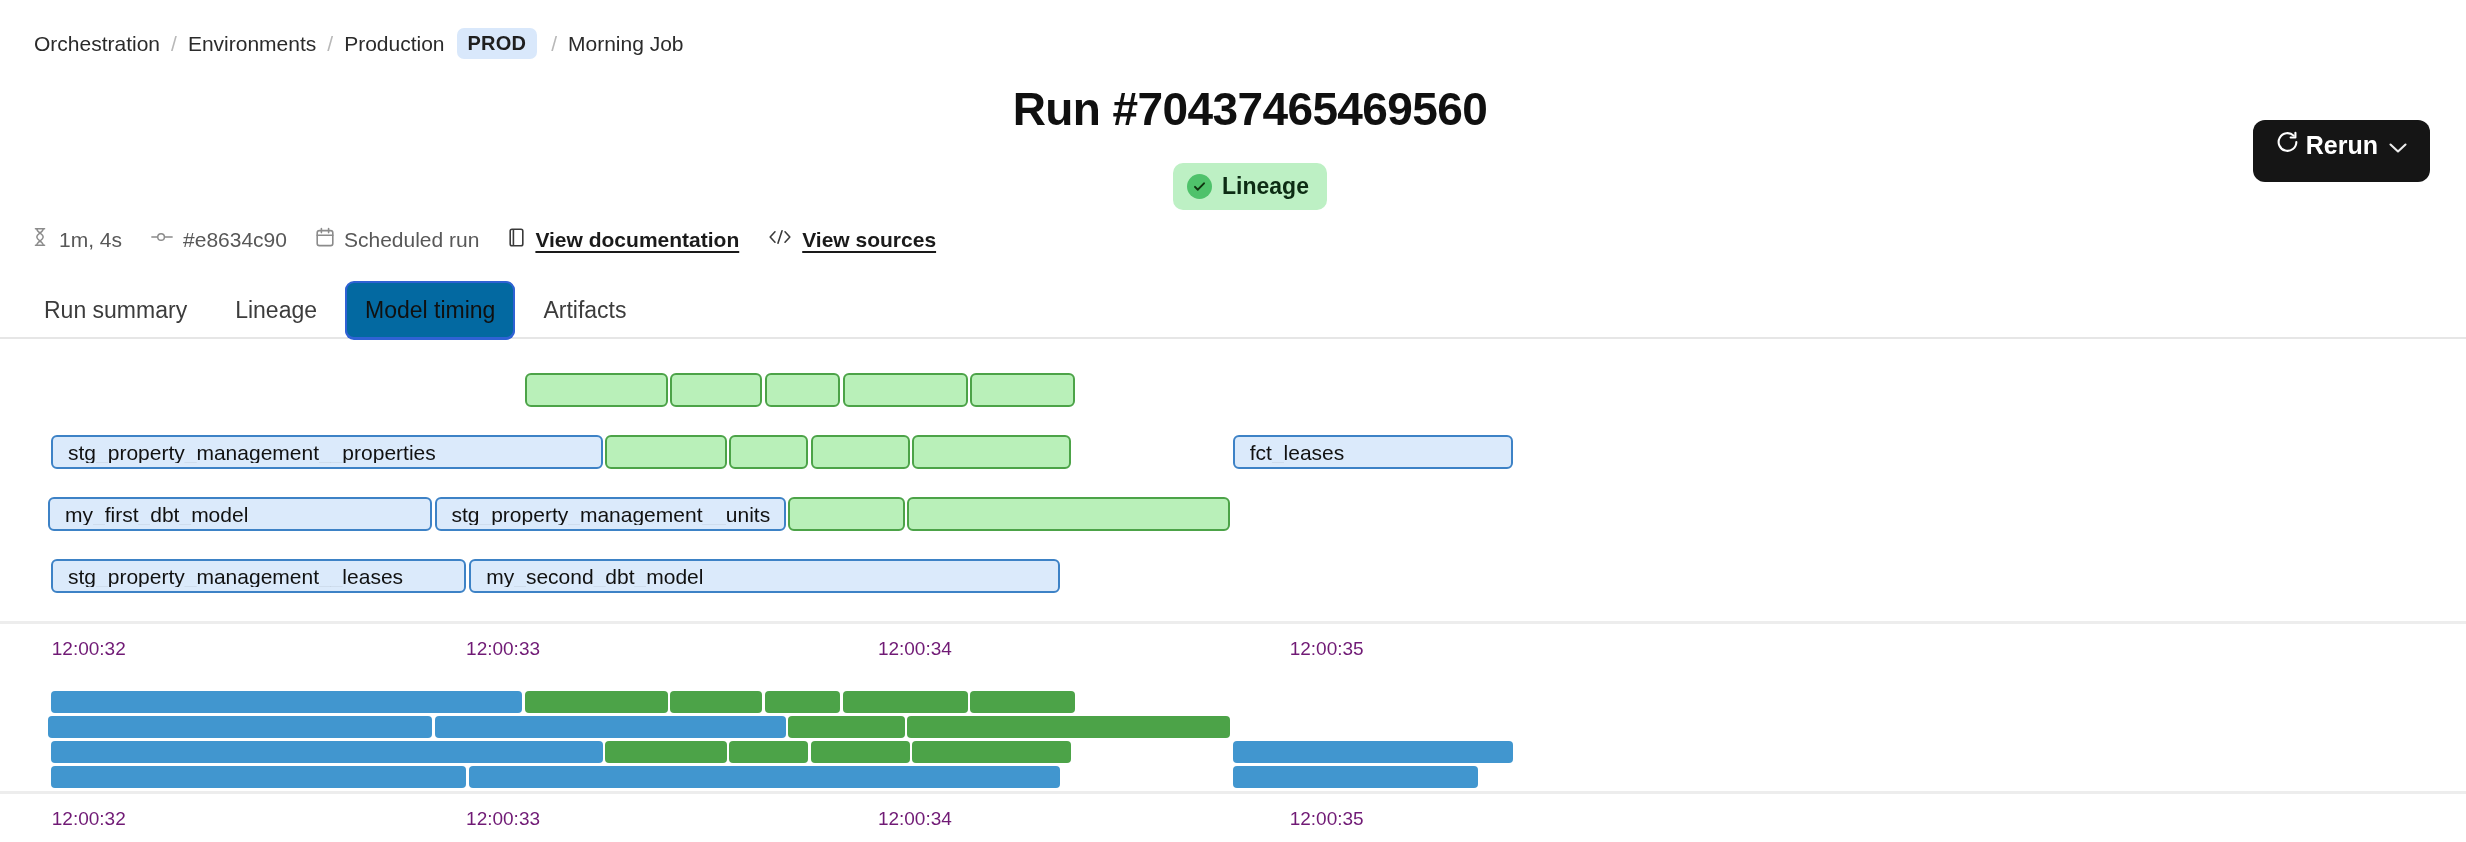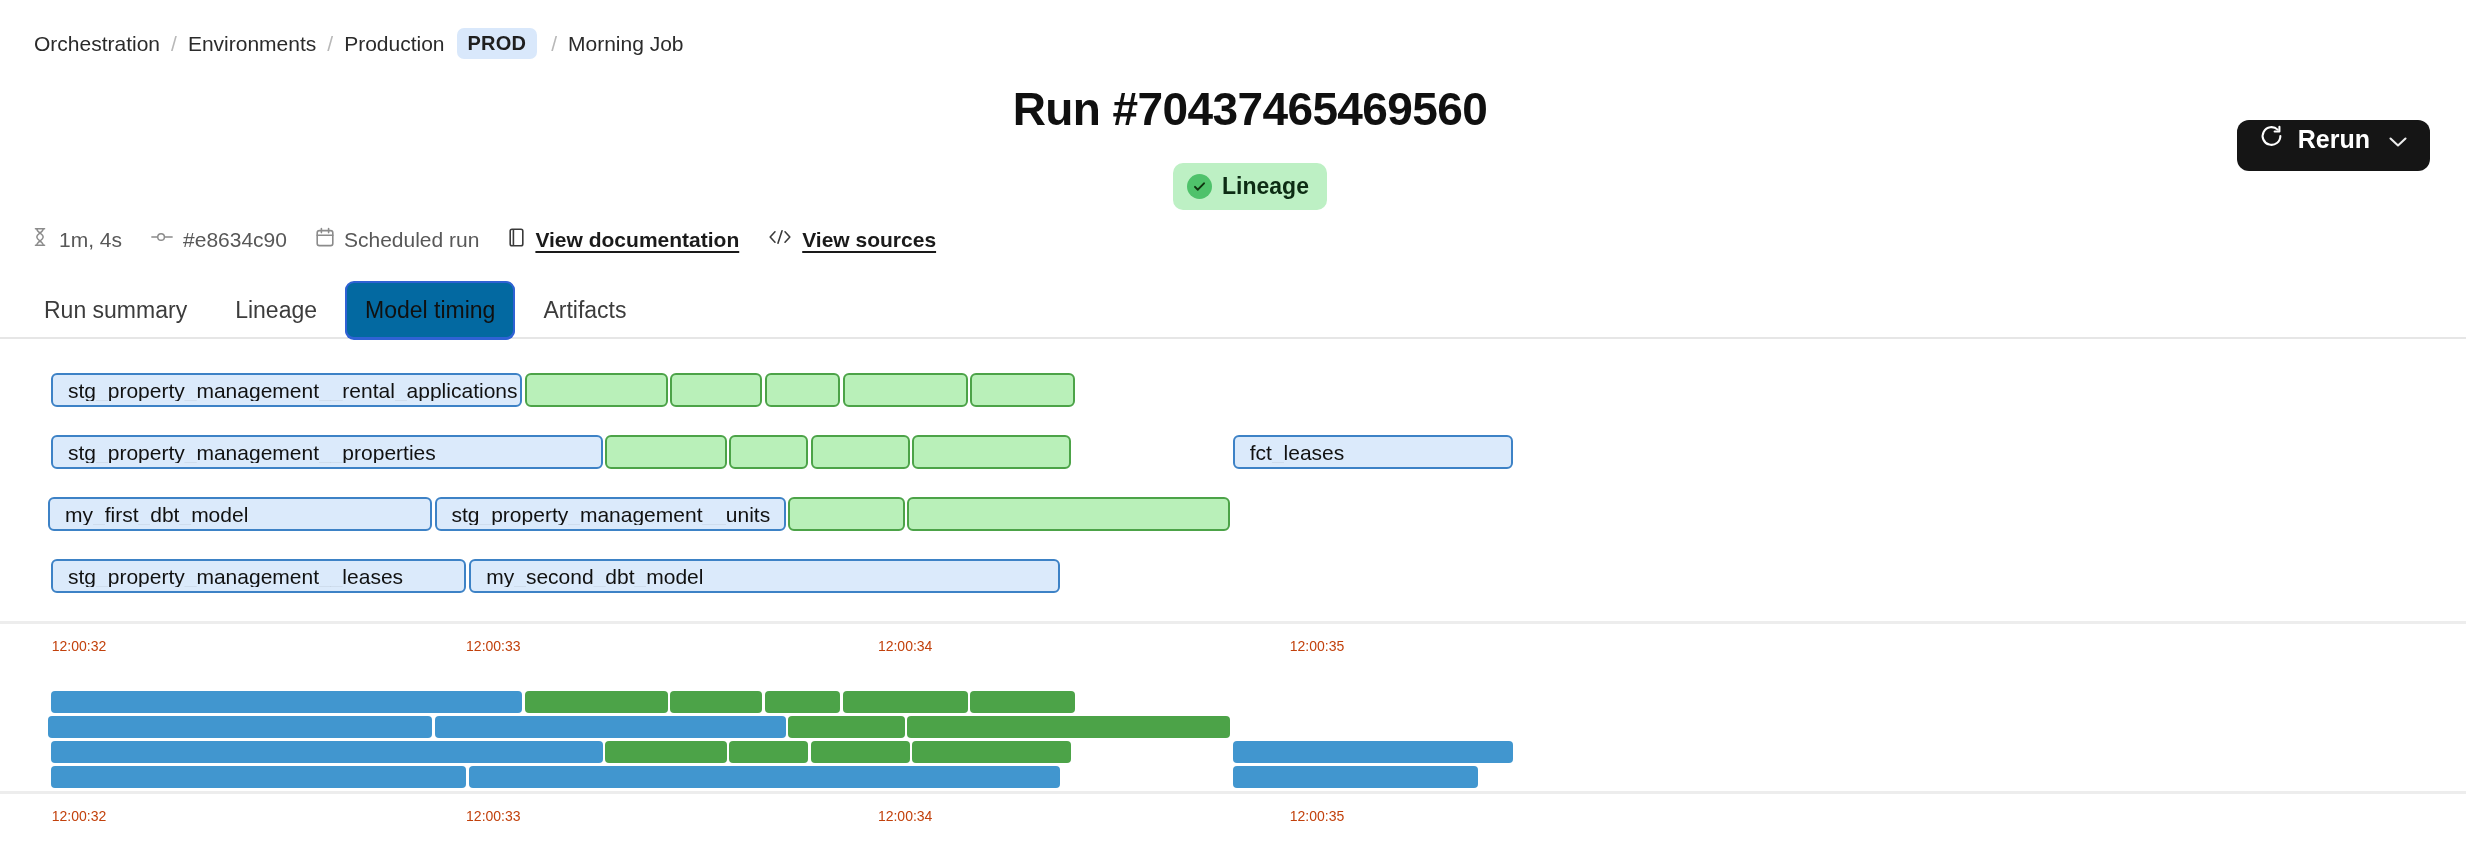--- a/index.html
+++ b/index.html
@@ -102,24 +102,24 @@
   }
 
   
   .rerun-btn {
     position: absolute;
     top: 120px;
     right: 36px;
     background: #151515;
     color: #ffffff;
     border-radius: 12px;
-    height: 51px;
+    height: 62px;
     display: inline-flex;
     align-items: center;
-    gap: 14px;
+    gap: 6px;
     padding: 0 22px 12px 22px;
     font-size: 25px;
     font-weight: 700;
     cursor: pointer;
     user-select: none;
   }
   .rerun-btn .chev { opacity: .92; margin-left: 4px; }
 
   
   .tabs-wrap {
@@ -189,22 +189,22 @@
   
   .axis {
     position: relative;
     height: 48px;
     border-top: 3px solid #ededed;
     margin-top: 2px;
   }
   .tick {
     position: absolute;
     top: 14px;
-    font-size: 14px;
-    color: #c2410c;
+    font-size: 19px;
+    color: #701a75;
     white-space: nowrap;
     text-align: center;
   }
 
   
   .minimap { position: relative; margin-top: 0; }
   .mrow { position: relative; height: 22px; margin-bottom: 3px; }
   .mseg {
     position: absolute;
     top: 0;
@@ -319,23 +319,20 @@
   <div class="tab active">Model timing</div>
   <div class="tab">Artifacts</div>
 </div>
 
 <div class="chart-outer">
 
   <div class="spacer-lg"></div>
 
   <div class="gantt detail" id="detail-gantt">
       <div class="grow">
-        <div class="seg blue" style="left: 2.07%; width: 19.1%;">
-          <span class="seg-label">stg_property_management__rental_applications</span>
-        </div>
         <div class="seg green" style="left: 21.3%; width: 5.8%;"></div>
         <div class="seg green" style="left: 27.17%; width: 3.73%;"></div>
         <div class="seg green" style="left: 31.04%; width: 3.04%;"></div>
         <div class="seg green" style="left: 34.2%; width: 5.07%;"></div>
         <div class="seg green" style="left: 39.34%; width: 4.26%;"></div>
       </div>
       <div class="grow">
         <div class="seg blue" style="left: 2.07%; width: 22.39%;">
           <span class="seg-label">stg_property_management__properties</span>
         </div>

